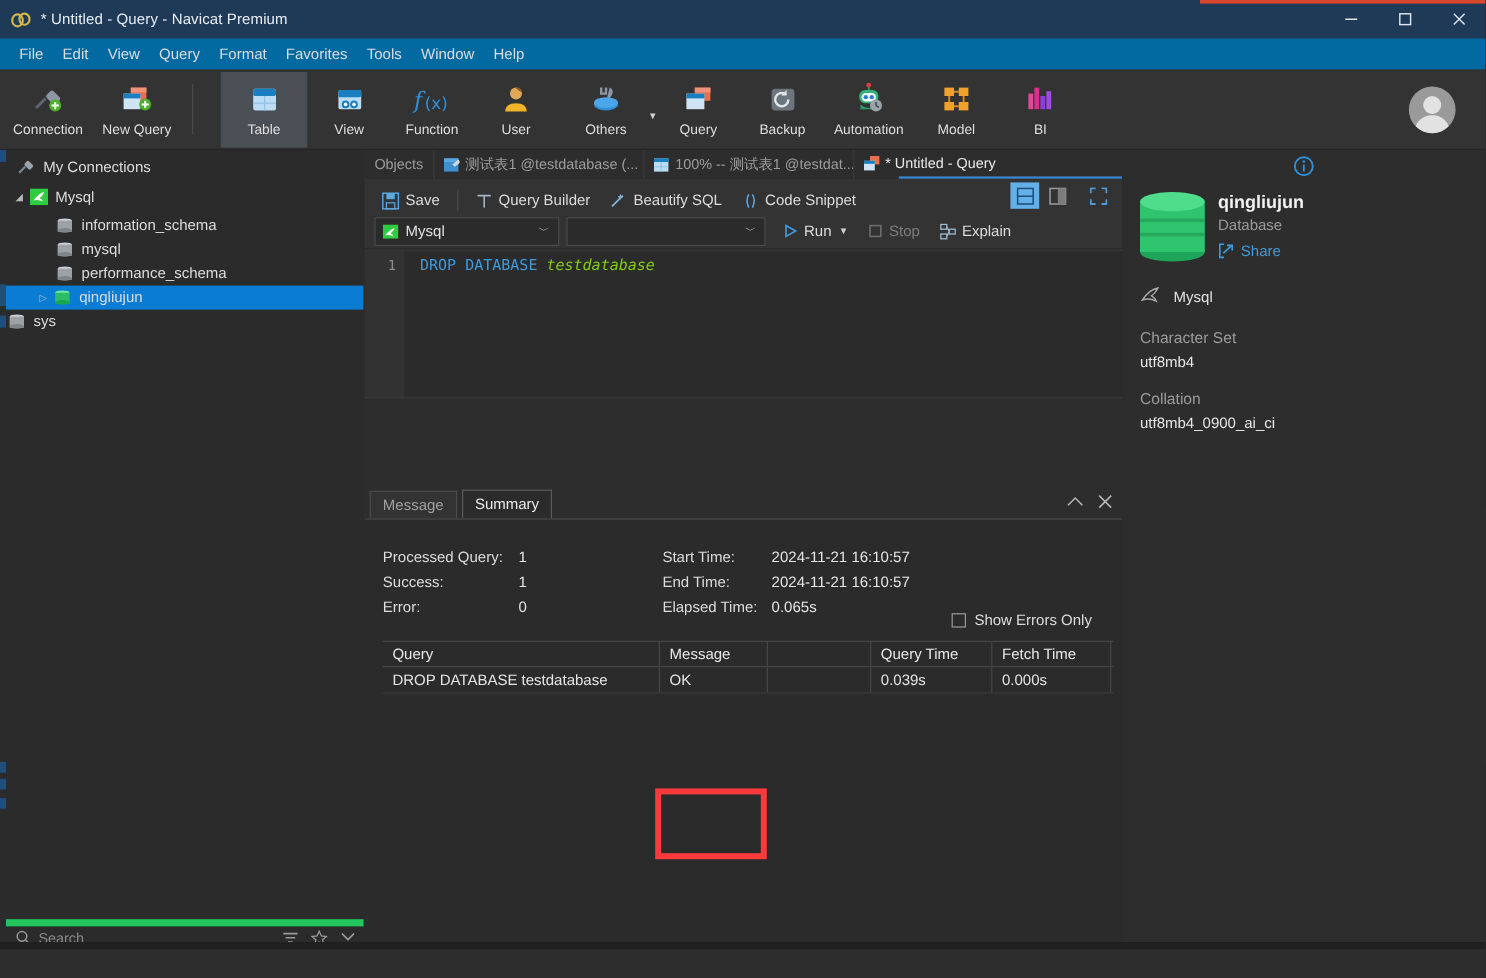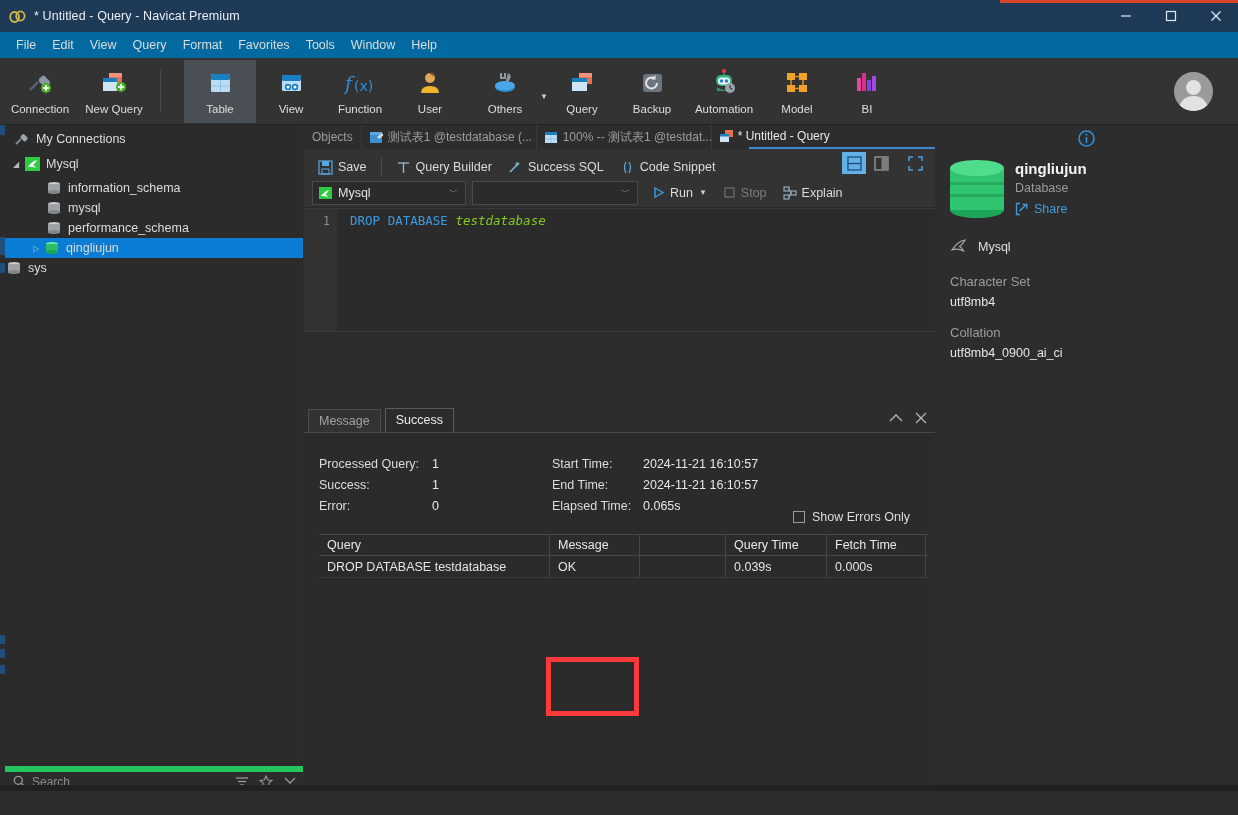--- a/index.html
+++ b/index.html
@@ -595,21 +595,21 @@
           <span>Query Builder</span>
         </div>
         <div class="qt-btn">
           <span class="ic">
             <svg width="15" height="15" viewBox="0 0 15 15">
                 <line x1="2" y1="12" x2="11" y2="3" stroke="#7fb4d8" stroke-width="1.6"></line>
                 <line x1="9" y1="2" x2="9" y2="6" stroke="#7fb4d8" stroke-width="1"></line>
                 <line x1="7" y1="4" x2="11" y2="4" stroke="#7fb4d8" stroke-width="1"></line>
               </svg>
           </span>
-          <span>Success SQL</span>
+          <span>Beautify SQL</span>
         </div>
         <div class="qt-btn">
           <span class="ic">
             <svg width="15" height="15" viewBox="0 0 15 15">
                 <path d="M6 2 q-3 5 0 11" fill="none" stroke="#5aa8e0" stroke-width="1.3"></path>
                 <path d="M9 2 q3 5 0 11" fill="none" stroke="#5aa8e0" stroke-width="1.3"></path>
               </svg>
           </span>
           <span>Code Snippet</span>
         </div>
@@ -693,21 +693,21 @@
     </div>
     <div class="ed-fill"></div>
     <div class="ed-divider"></div>
 
     <div class="respanel">
       <div class="res-tabs">
         <div class="res-tab">
           <span>Message</span>
         </div>
         <div class="res-tab active">
-          <span>Success</span>
+          <span>Summary</span>
         </div>
       </div>
       <div class="res-tools">
         <span class="ti">
           <svg width="14" height="10" viewBox="0 0 14 10">
               <polyline points="1,8 7,2 13,8" fill="none" stroke="#b5b5b5" stroke-width="1.3"></polyline>
             </svg>
         </span>
         <span class="ti">
           <svg width="12" height="12" viewBox="0 0 12 12">

